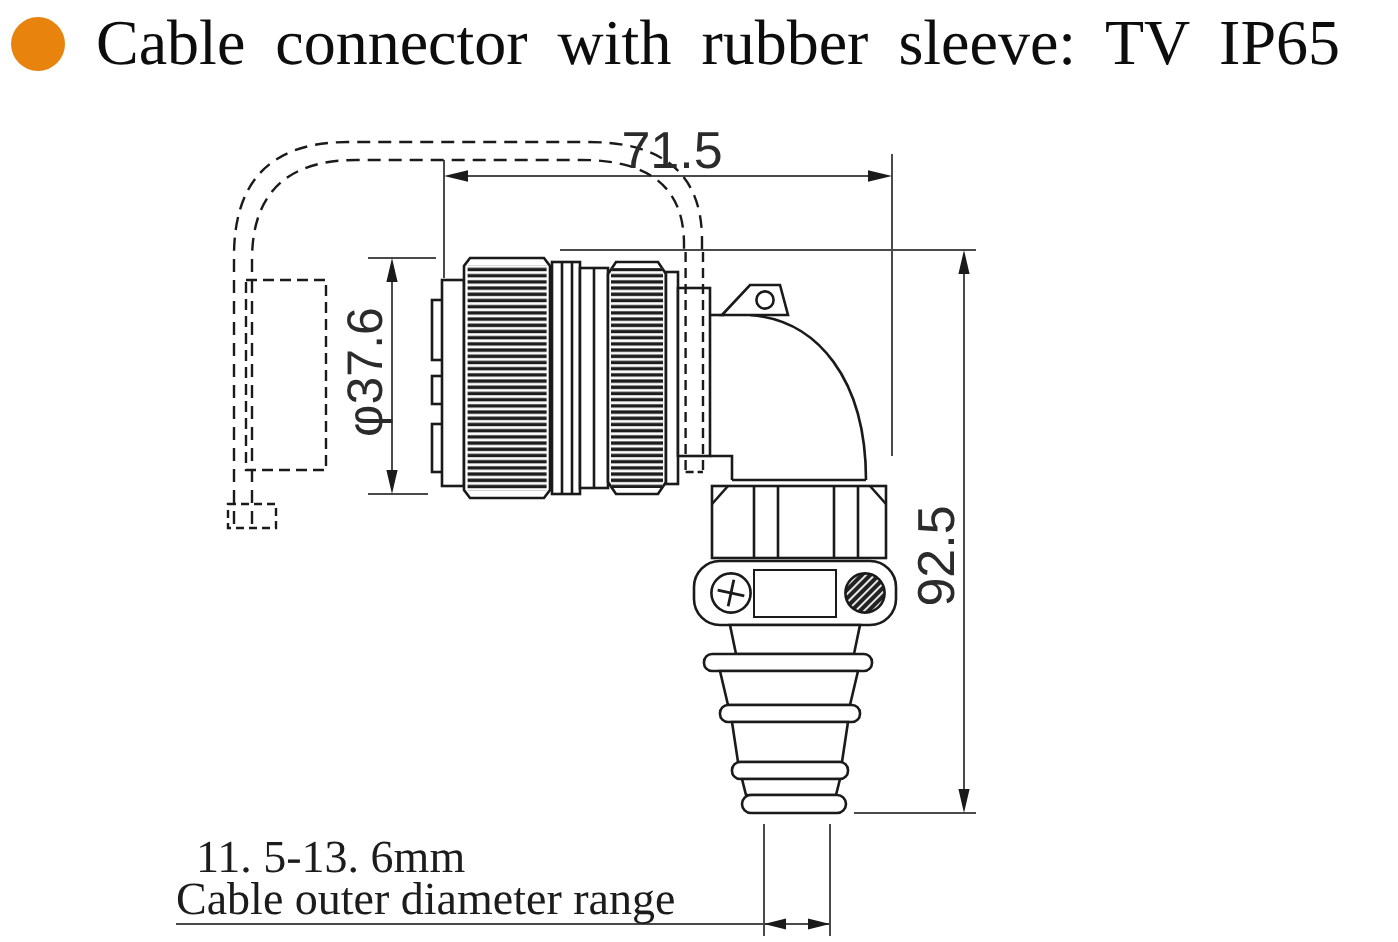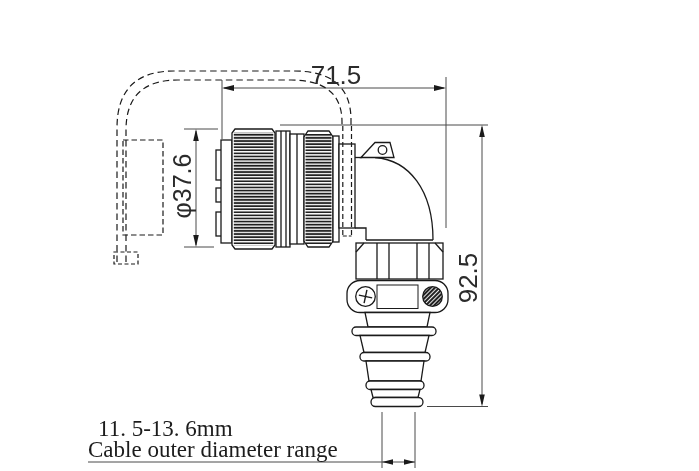--- a/index.html
+++ b/index.html
@@ -13,20 +13,26 @@
   #drawing-svg{position:absolute;top:0;left:0;}
   .dimtext{font-family:"Liberation Sans", sans-serif;font-size:26px;fill:#2b2b2b;}
   .dimtext-small{font-family:"Liberation Sans", sans-serif;font-size:25px;fill:#2b2b2b;}
   .notetext{font-family:"Liberation Serif", serif;font-size:23px;fill:#1c1c1c;}
 </style>
 </head>
 <body>
 
 <div id="stage">
 
+  <div id="titlebar">
+    <svg id="bullet-svg" width="30" height="30">
+      <circle cx="15" cy="15" r="13.5" fill="#E8830D"></circle>
+    </svg>
+    <div id="page-title">Cable connector with rubber sleeve: TV IP65</div>
+  </div>
 
   <svg id="drawing-svg" width="699" height="471" viewBox="0 0 699 471">
 
     <defs>
       <pattern id="knurl" width="6" height="3.1" patternUnits="userSpaceOnUse">
         <rect width="6" height="3.1" fill="#fbfbfb"></rect>
         <rect y="0.6" width="6" height="1.7" fill="#1d1d1d"></rect>
       </pattern>
       <pattern id="screwhatch" width="3" height="3" patternUnits="userSpaceOnUse" patternTransform="rotate(45)">
         <rect width="3" height="3" fill="#e8e8e8"></rect>

